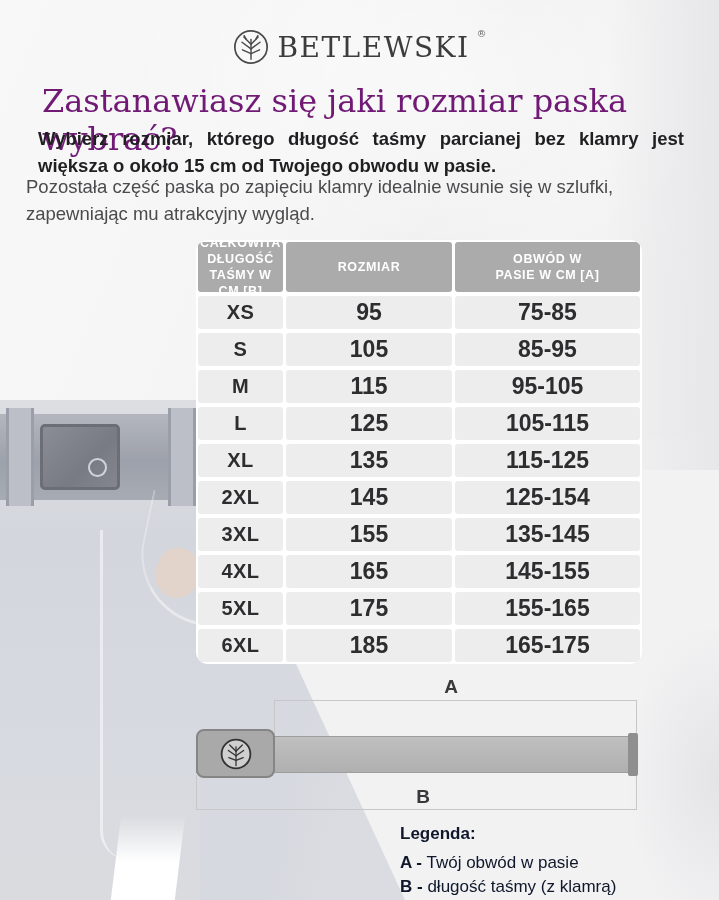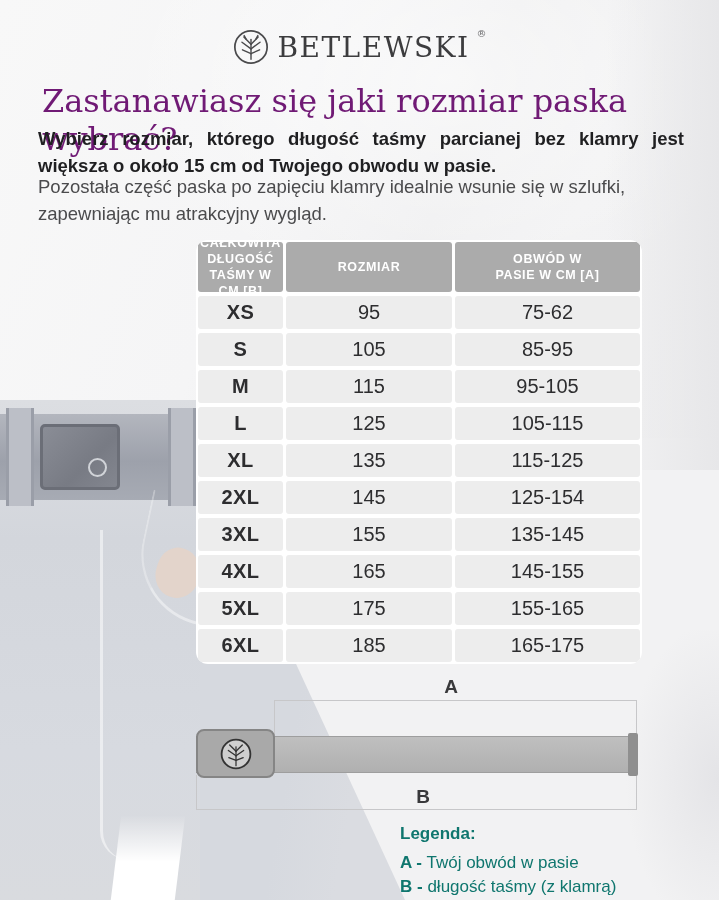--- a/index.html
+++ b/index.html
@@ -50,53 +50,53 @@
   .logo-tree{width:38px;height:38px;}
   .logo-text{font-family:"DejaVu Serif","Liberation Serif",serif;font-size:28px;color:#3c3c3e;
     letter-spacing:1.5px;font-weight:500;}
   .logo-reg{font-family:"DejaVu Serif",serif;font-size:10px;color:#6a6a6c;align-self:flex-start;margin-top:2px;}
   
   .headline{position:absolute;left:38px;top:78px;width:650px;margin:4px;
     font-family:"DejaVu Serif","Liberation Serif",serif;font-weight:500;
     font-size:32px;line-height:1.2;color:#701a75;}
   .intro-bold{position:absolute;left:38px;top:126px;width:646px;margin:0;
     font-size:18.5px;line-height:1.44;font-weight:700;color:#1f1f21;text-align:justify;}
-  .intro-reg{position:absolute;left:38px;top:174px;width:646px;margin:0;
+  .intro-reg{position:absolute;left:26px;top:174px;width:646px;margin:0;
     font-size:18.5px;line-height:1.44;font-weight:400;color:#4b4b4d;}
   
   .size-card{position:absolute;left:196px;top:240px;width:446px;box-sizing:border-box;
     background:#ffffff;border-radius:12px;overflow:hidden;padding:2px;
     display:grid;grid-template-columns:85px 166px 185px;grid-template-rows:50px;
     grid-auto-rows:33px;column-gap:3px;row-gap:4px;}
   .size-card .th{background:#ababab;color:#ffffff;display:flex;align-items:center;justify-content:center;
     text-align:center;font-weight:700;font-size:12.5px;letter-spacing:.6px;line-height:1.28;border-radius:3px;}
   .size-card .th span{display:block;}
   .size-card .th.c1 span{max-width:120px;}
   .size-card .th.c2 span{max-width:112px;}
   .size-card .td{background:#ededed;color:#2d2d2f;display:flex;align-items:center;justify-content:center;
-    font-size:20px;font-weight:400;border-radius:3px;}
+    font-size:23px;font-weight:700;border-radius:3px;}
   .size-card .td.size{font-weight:700;font-size:20px;letter-spacing:.5px;}
   
   .bracket{position:absolute;box-sizing:border-box;}
   .bracket-a{left:274px;top:700px;width:363px;height:38px;
     border:1px solid #c7c7c9;border-bottom:none;}
   .bracket-b{left:196px;top:775px;width:441px;height:35px;
     border:1px solid #c7c7c9;border-top:none;}
   .belt-strap{position:absolute;left:196px;top:736px;width:441px;height:37px;box-sizing:border-box;
     background:linear-gradient(#bfbfbf,#b0b0b0);border-top:1px solid #9e9e9e;border-bottom:1px solid #9e9e9e;}
   .belt-endcap{position:absolute;left:628px;top:733px;width:10px;height:43px;background:#8f8f8f;border-radius:2px;}
   .belt-buckle{position:absolute;left:196px;top:729px;width:79px;height:49px;box-sizing:border-box;
     background:#a9a9a9;border:2px solid #858585;border-radius:8px;
     display:flex;align-items:center;justify-content:center;}
   .buckle-tree{width:36px;height:36px;}
   .diagram-label{position:absolute;font-weight:700;font-size:19px;color:#39393b;}
   .label-a{left:440px;top:676px;width:22px;text-align:center;}
   .label-b{left:412px;top:786px;width:22px;text-align:center;}
   
-  .legend{position:absolute;left:400px;top:824px;color:#0f766e;}
+  .legend{position:absolute;left:400px;top:824px;color:#0f172a;}
   .legend-title{font-weight:700;font-size:17px;margin-bottom:7px;}
   .legend-item{font-size:17px;line-height:1.42;}
   .legend-item b{font-weight:700;}
 </style>
 </head>
 <body>
 
 <div class="stage">
 
   <div class="photo">
@@ -146,21 +146,21 @@
         <span>CAŁKOWITA DŁUGOŚĆ TAŚMY W CM [B]</span>
       </div>
       <div class="th c0">
         <span>ROZMIAR</span>
       </div>
       <div class="th c2">
         <span>OBWÓD W PASIE W CM [A]</span>
       </div>
       <div class="td size">XS</div>
       <div class="td">95</div>
-      <div class="td">75-62</div>
+      <div class="td">75-85</div>
       <div class="td size">S</div>
       <div class="td">105</div>
       <div class="td">85-95</div>
       <div class="td size">M</div>
       <div class="td">115</div>
       <div class="td">95-105</div>
       <div class="td size">L</div>
       <div class="td">125</div>
       <div class="td">105-115</div>
       <div class="td size">XL</div>

